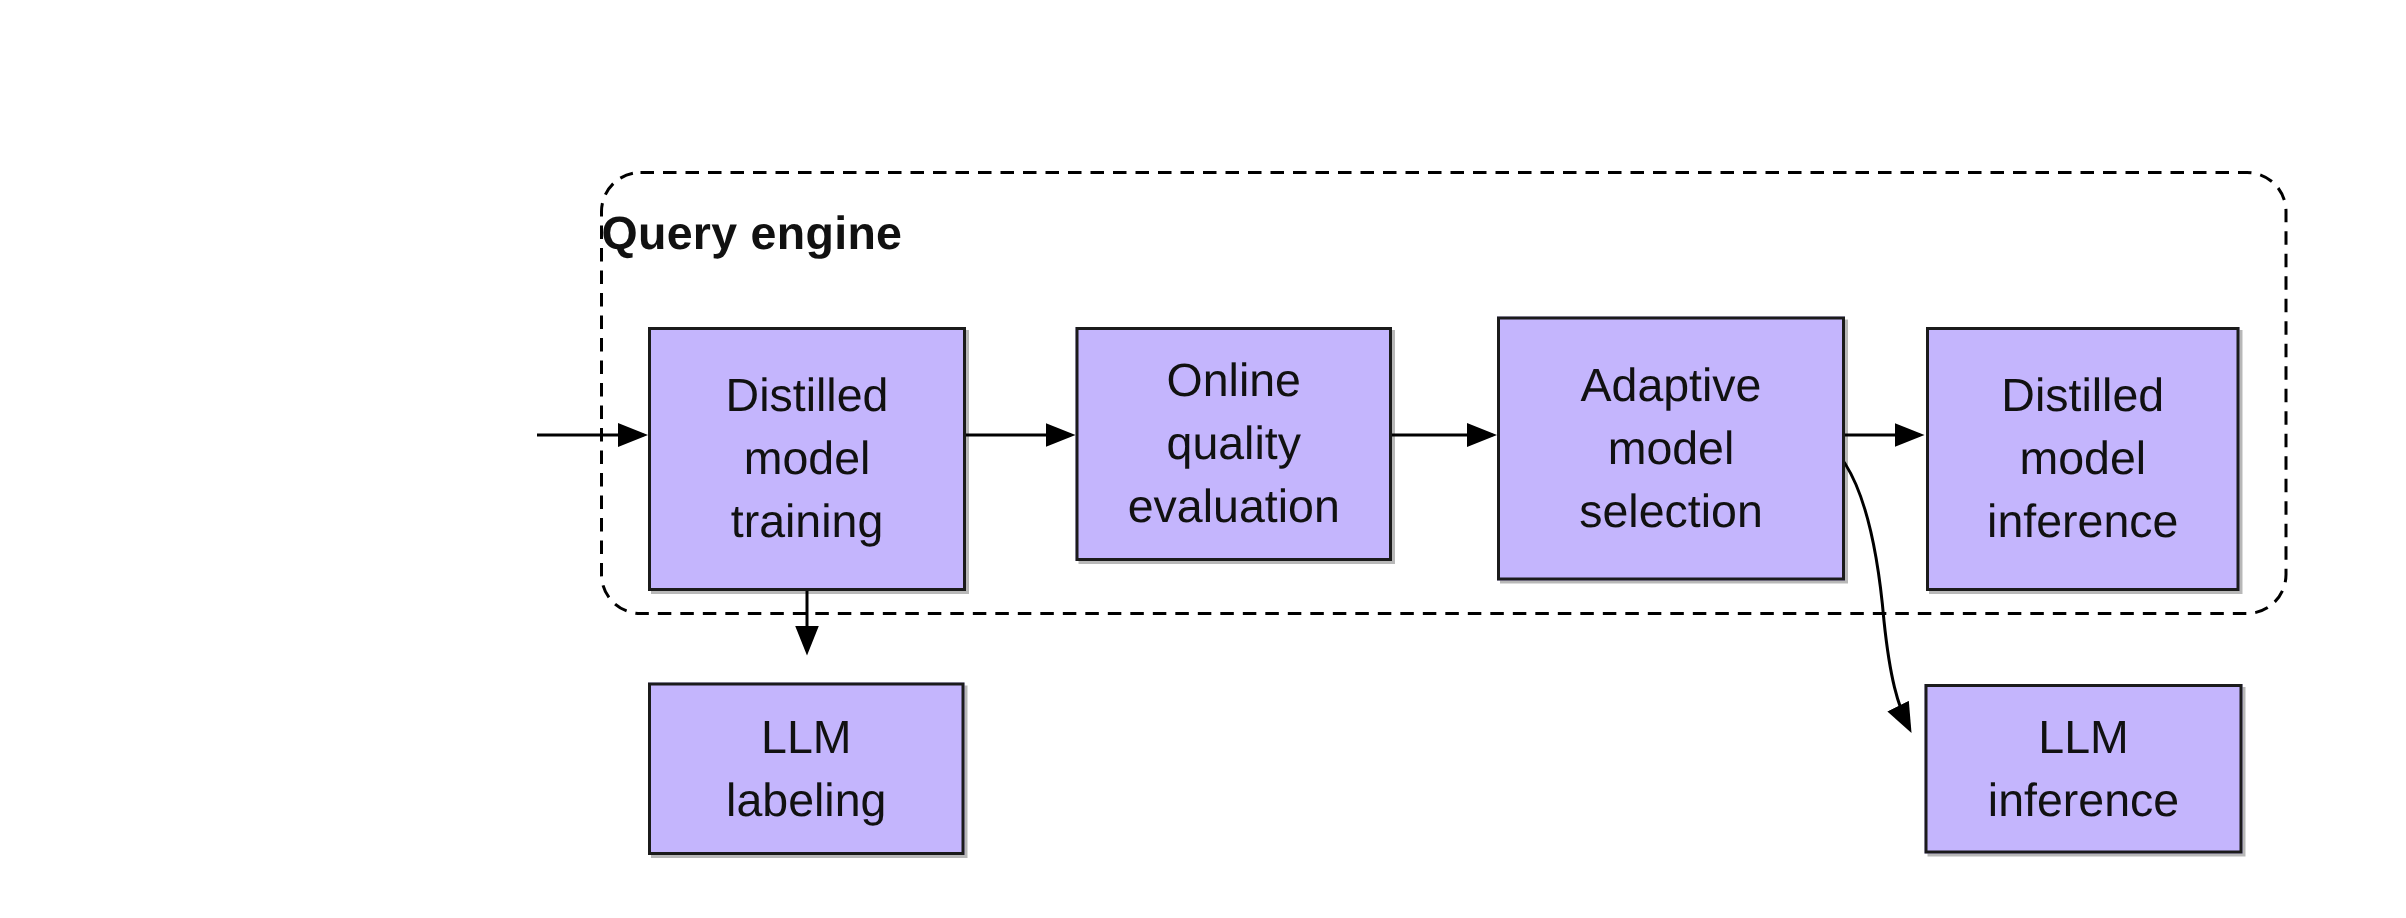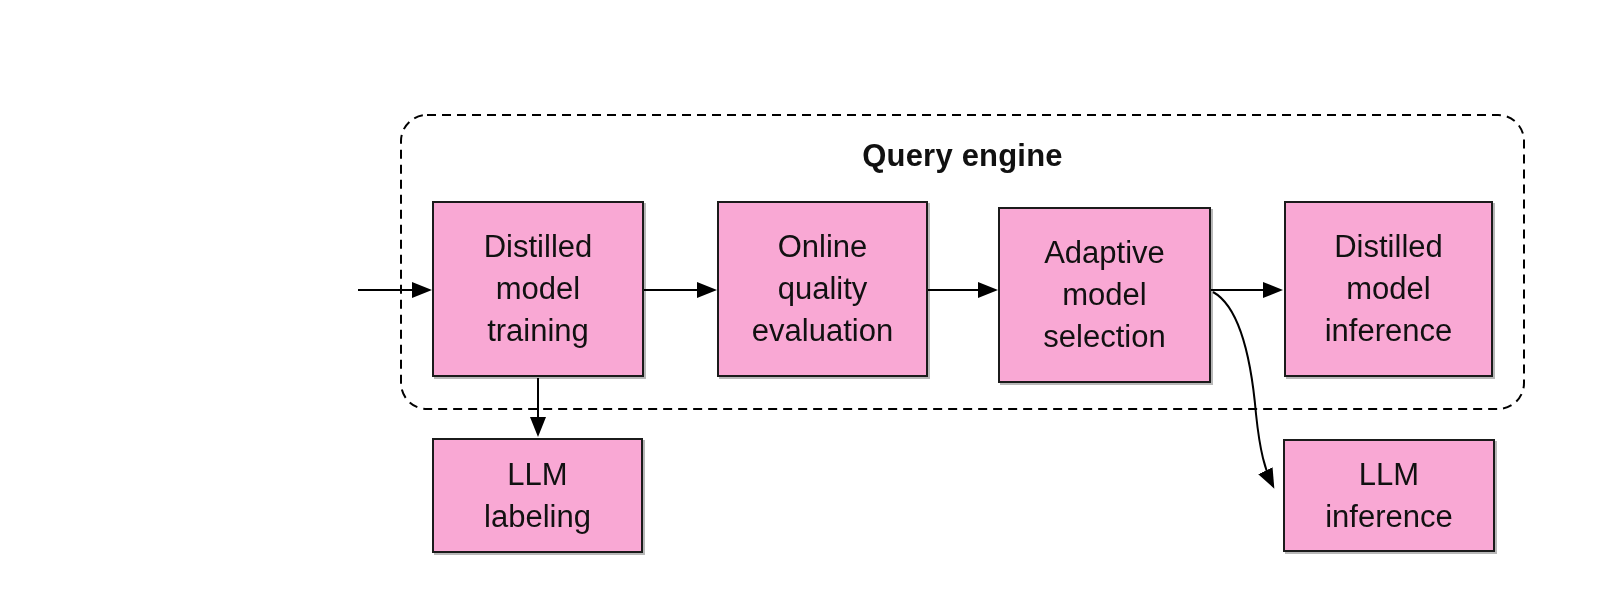--- a/index.html
+++ b/index.html
@@ -39,47 +39,48 @@
   }
   .code-bold {
     font-weight: bold;
   }
   
   .engine-title {
     position: absolute;
     left: 401px;
     top: 138px;
     width: 1123px;
-    text-align: center;
+    text-align: left;
     font-size: 31px;
     font-weight: 700;
     color: #111111;
     letter-spacing: 0.2px;
   }
   
   .node {
     position: absolute;
     box-sizing: border-box;
-    background: #f9a8d4;
+    background: #c4b5fd;
     border: 2.5px solid #1b1b1b;
     box-shadow: 2px 2px 0 rgba(0,0,0,0.28);
     display: flex;
     align-items: center;
     justify-content: center;
+    margin-top: 17px;
   }
   .node-label {
     white-space: pre-line;
     text-align: center;
     font-size: 31px;
     line-height: 42px;
     color: #111111;
   }
   .n1 { left: 432px;  top: 201px; width: 212px; height: 176px; }
-  .n2 { left: 717px;  top: 201px; width: 211px; height: 176px; }
-  .n3 { left: 998px;  top: 207px; width: 213px; height: 176px; }
+  .n2 { left: 717px;  top: 201px; width: 211px; height: 156px; }
+  .n3 { left: 998px;  top: 194px; width: 232px; height: 176px; }
   .n4 { left: 1284px; top: 201px; width: 209px; height: 176px; }
   .n5 { left: 432px;  top: 438px; width: 211px; height: 115px; }
   .n6 { left: 1283px; top: 439px; width: 212px; height: 113px; }
 </style>
 </head>
 <body>
 
 <div class="canvas">
 
   <svg class="overlay" width="1604" height="612" viewBox="0 0 1604 612">

